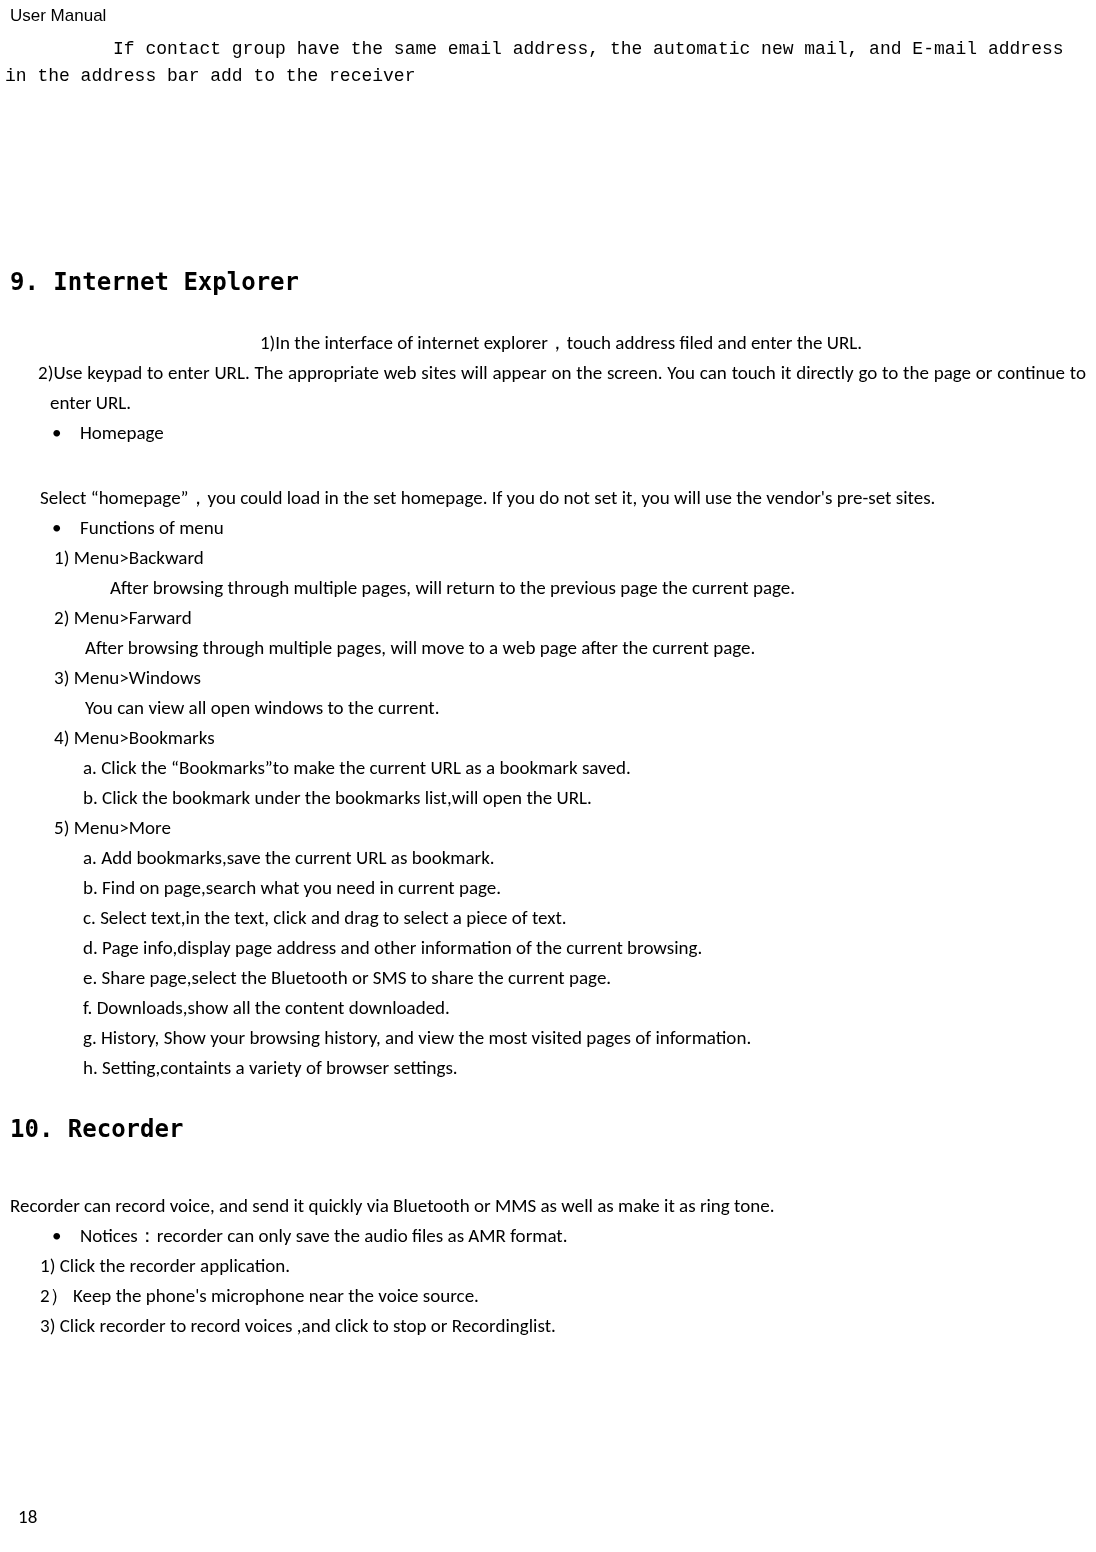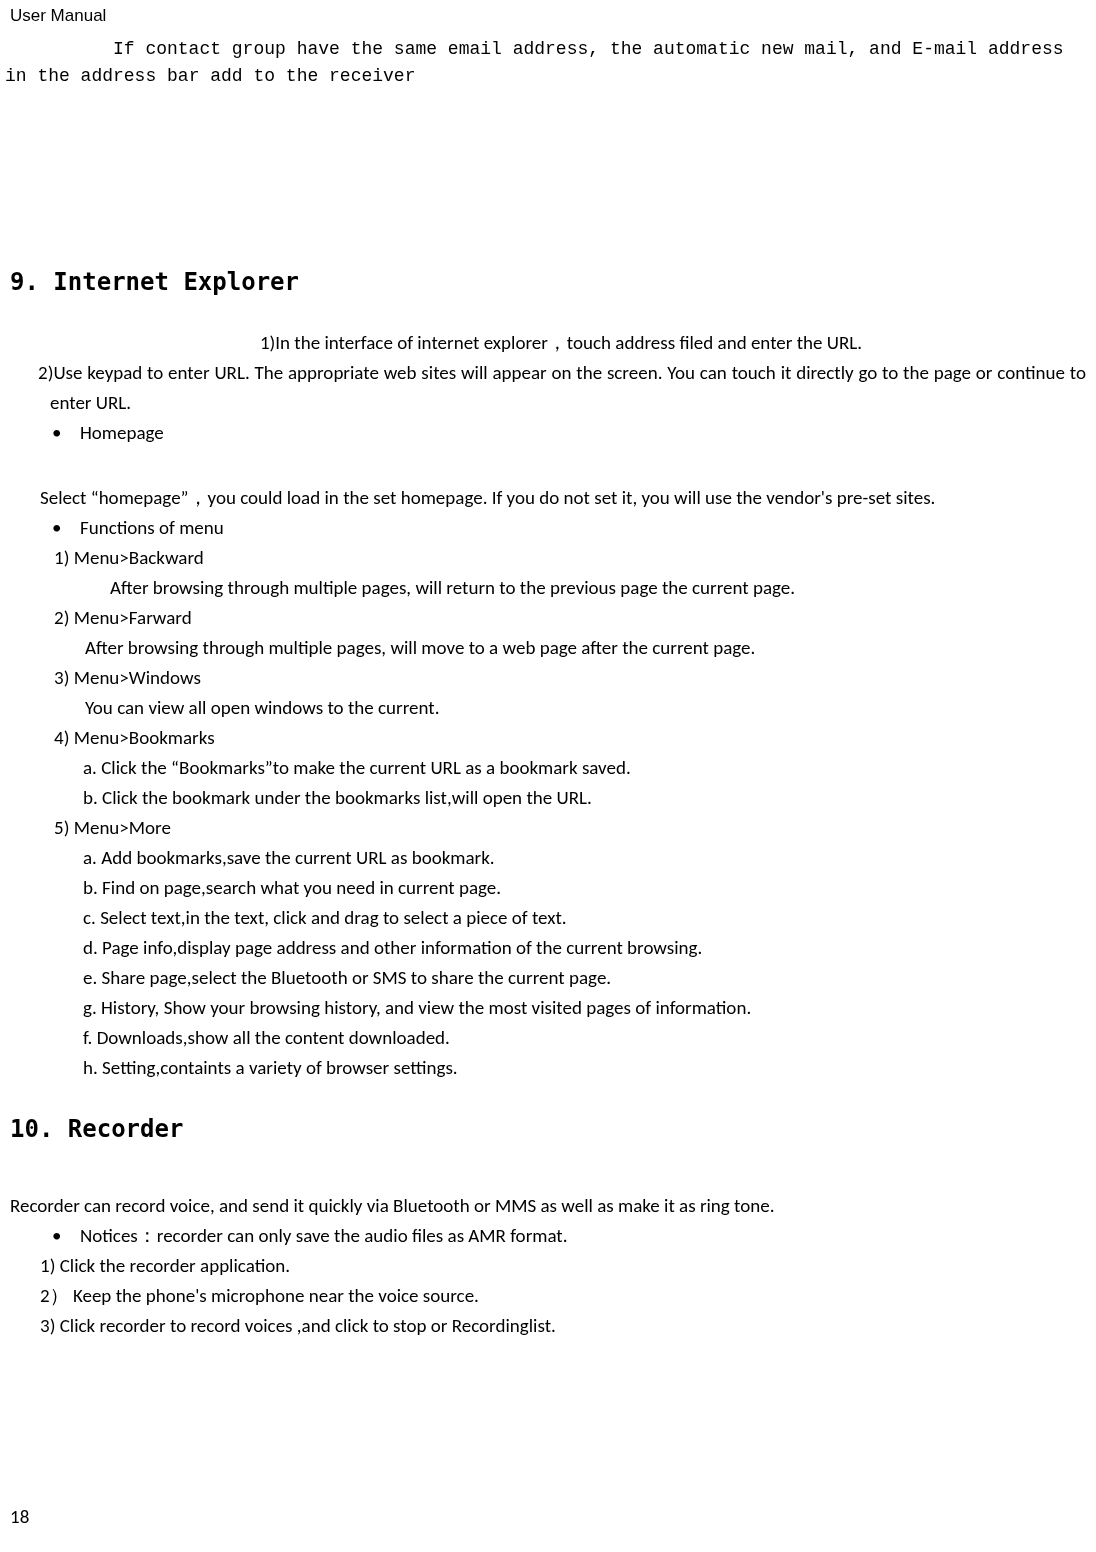--- a/index.html
+++ b/index.html
@@ -79,21 +79,21 @@
       text-indent: -28px;
     }
     .bullet {
       display: inline-block;
       width: 28px;
       text-indent: 0;
     }
     .page-number {
       position: absolute;
       bottom: 24px;
-      left: 10px;
+      left: 18px;
       font-size: 19px;
     }
     .step-1 {
       padding-left: 52px;
       text-indent: -26px;
       text-align: center;
     }
     .step-2 {
       padding-left: 40px;
       text-indent: -12px;
@@ -131,22 +131,22 @@
     <div class="numbered-fn">4)   Menu&gt;Bookmarks</div>
     <div class="lettered">a.    Click the “Bookmarks”to make the current URL as a bookmark saved.</div>
     <div class="lettered">b.    Click the bookmark under the bookmarks list,will open the URL.</div>
 
     <div class="numbered-fn">5)   Menu&gt;More</div>
     <div class="lettered">a.    Add bookmarks,save the current URL as bookmark.</div>
     <div class="lettered">b.    Find on page,search what you need in current page.</div>
     <div class="lettered">c.    Select text,in the text, click and drag to select a piece of text.</div>
     <div class="lettered">d.    Page info,display page address and other information of the current browsing.</div>
     <div class="lettered">e.    Share page,select the Bluetooth or SMS to share the current page.</div>
+    <div class="lettered">f.     Downloads,show all the content downloaded.</div>
     <div class="lettered">g.    History, Show your browsing history, and view the most visited pages of information.</div>
-    <div class="lettered">f.     Downloads,show all the content downloaded.</div>
     <div class="lettered">h.    Setting,containts a variety of browser settings.</div>
   </div>
 
   <div class="section-heading-10">10. Recorder</div>
 
   <div class="body-text">
     <div class="para-no-indent">Recorder can record voice, and send it quickly via Bluetooth or MMS as well as make it as ring tone.</div>
     <div class="bullet-line"><span class="bullet">•</span><span>Notices：recorder can only save the audio files as AMR format.</span></div>
     <div class="indent-2">1) Click the recorder application.</div>
     <div class="indent-2">2） Keep the phone's microphone near the voice source.</div>

